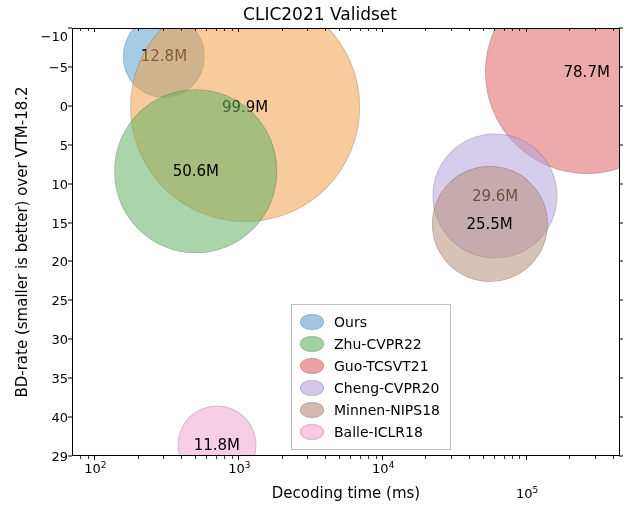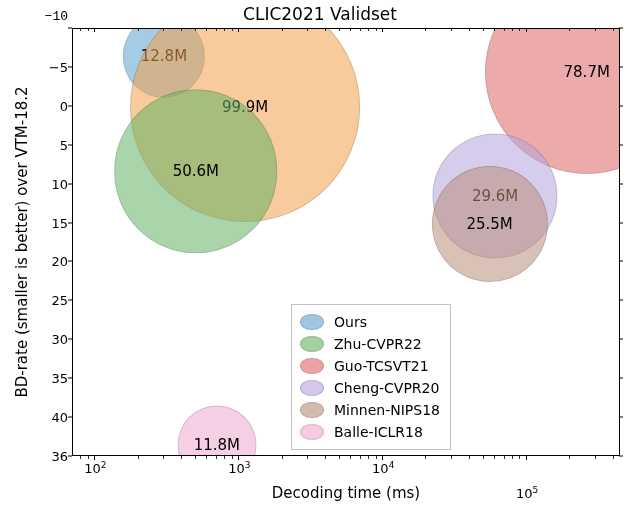--- a/index.html
+++ b/index.html
@@ -200,21 +200,21 @@
           <span>Minnen-NIPS18</span>
         </div>
         <div class="legend-row">
           <div class="legend-swatch" style="background: rgb(242, 168, 207);"></div>
           <span>Balle-ICLR18</span>
         </div>
       </div>
     </div>
 </div>
 
-<div class="ytick" style="top: 16px; font-family: Liberation Mono, monospace;">−10</div>
+<div class="ytick" style="top: 36px;">−10</div>
 <div class="yt-mark" style="top: 28px;"></div>
 <div class="yt-markR" style="top: 28px;"></div>
 <div class="ytick" style="top: 66.9091px;">−5</div>
 <div class="yt-mark" style="top: 66.9091px;"></div>
 <div class="yt-markR" style="top: 66.9091px;"></div>
 <div class="ytick" style="top: 105.818px;">0</div>
 <div class="yt-mark" style="top: 105.818px;"></div>
 <div class="yt-markR" style="top: 105.818px;"></div>
 <div class="ytick" style="top: 144.727px;">5</div>
 <div class="yt-mark" style="top: 144.727px;"></div>
@@ -233,21 +233,21 @@
 <div class="yt-markR" style="top: 300.364px;"></div>
 <div class="ytick" style="top: 339.273px;">30</div>
 <div class="yt-mark" style="top: 339.273px;"></div>
 <div class="yt-markR" style="top: 339.273px;"></div>
 <div class="ytick" style="top: 378.182px;">35</div>
 <div class="yt-mark" style="top: 378.182px;"></div>
 <div class="yt-markR" style="top: 378.182px;"></div>
 <div class="ytick" style="top: 417.091px;">40</div>
 <div class="yt-mark" style="top: 417.091px;"></div>
 <div class="yt-markR" style="top: 417.091px;"></div>
-<div class="ytick" style="top: 456px;">36</div>
+<div class="ytick" style="top: 456px;">29</div>
 <div class="yt-mark" style="top: 456px;"></div>
 <div class="yt-markR" style="top: 456px;"></div>
 <div class="xtick" style="left: 84.2909px;">10<sup>2</sup></div>
 <div class="xt-mark" style="left: 94.2909px;"></div>
 <div class="xt-markT" style="left: 94.2909px;"></div>
 <div class="xtick" style="left: 228.194px;">10<sup>3</sup></div>
 <div class="xt-mark" style="left: 238.194px;"></div>
 <div class="xt-markT" style="left: 238.194px;"></div>
 <div class="xtick" style="left: 372.097px;">10<sup>4</sup></div>
 <div class="xt-mark" style="left: 382.097px;"></div>

